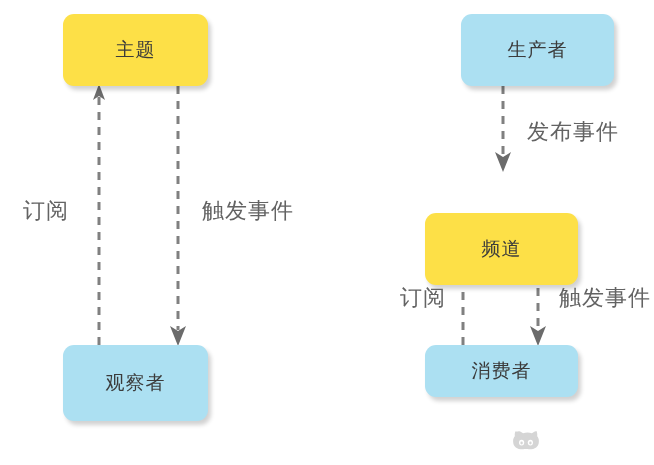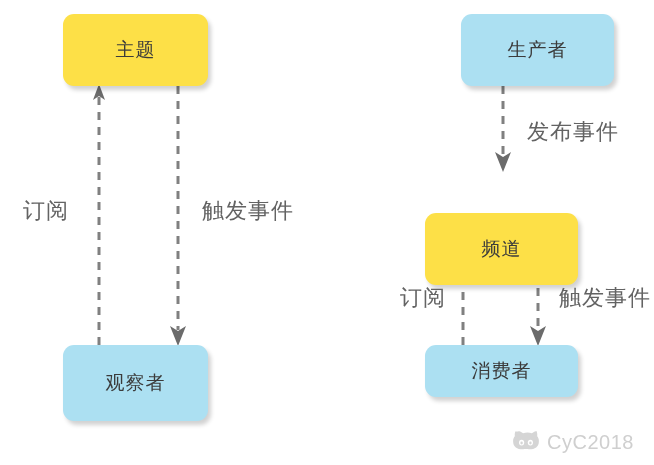--- a/index.html
+++ b/index.html
@@ -121,16 +121,15 @@
     <span style="display:block;width:28px;height:24px;">
       <svg width="28" height="24" viewBox="0 0 28 24" aria-hidden="true">
         <path fill="#d5d5d5" d="M3.2 1.4c-0.5 1.6-0.6 3.3-0.4 4.9C1.7 7.6 1.1 9.2 1.1 10.9c0 6.2 4.1 8.3 9.5 8.3h6.8c5.4 0 9.5-2.1 9.5-8.3 0-1.7-0.6-3.3-1.7-4.6 0.2-1.6 0.1-3.3-0.4-4.9 0 0-1.5-0.5-4.9 1.8-2.9-0.8-5.9-0.8-8.8 0C7.7 0.9 6.2 1.4 6.2 1.4"></path>
         <ellipse cx="9.6" cy="12.6" rx="2.6" ry="2.9" fill="#ffffff"></ellipse>
         <ellipse cx="18.4" cy="12.6" rx="2.6" ry="2.9" fill="#ffffff"></ellipse>
         <ellipse cx="9.6" cy="13.0" rx="1.2" ry="1.4" fill="#d5d5d5"></ellipse>
         <ellipse cx="18.4" cy="13.0" rx="1.2" ry="1.4" fill="#d5d5d5"></ellipse>
         <rect x="11.6" y="19.0" width="4.8" height="4.0" rx="1" fill="#ffffff"></rect>
       </svg>
     </span>
-    <span class="wm-text">CyC2018</span>
   </div>
 
 </div>
 
 </body></html>

